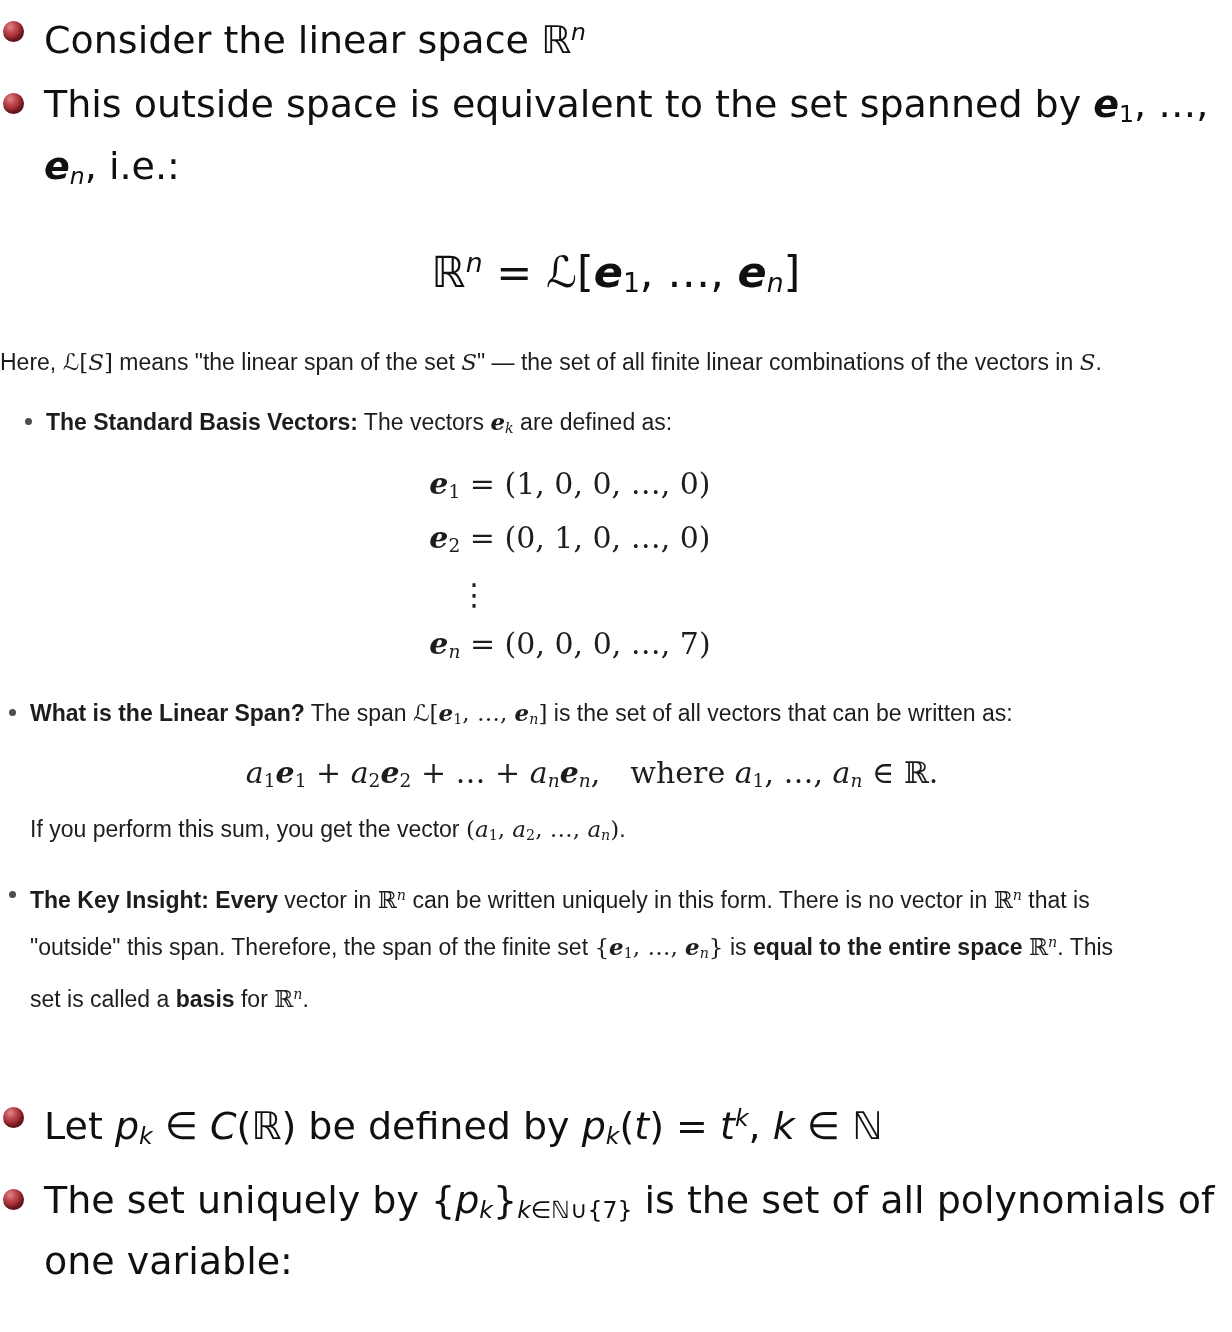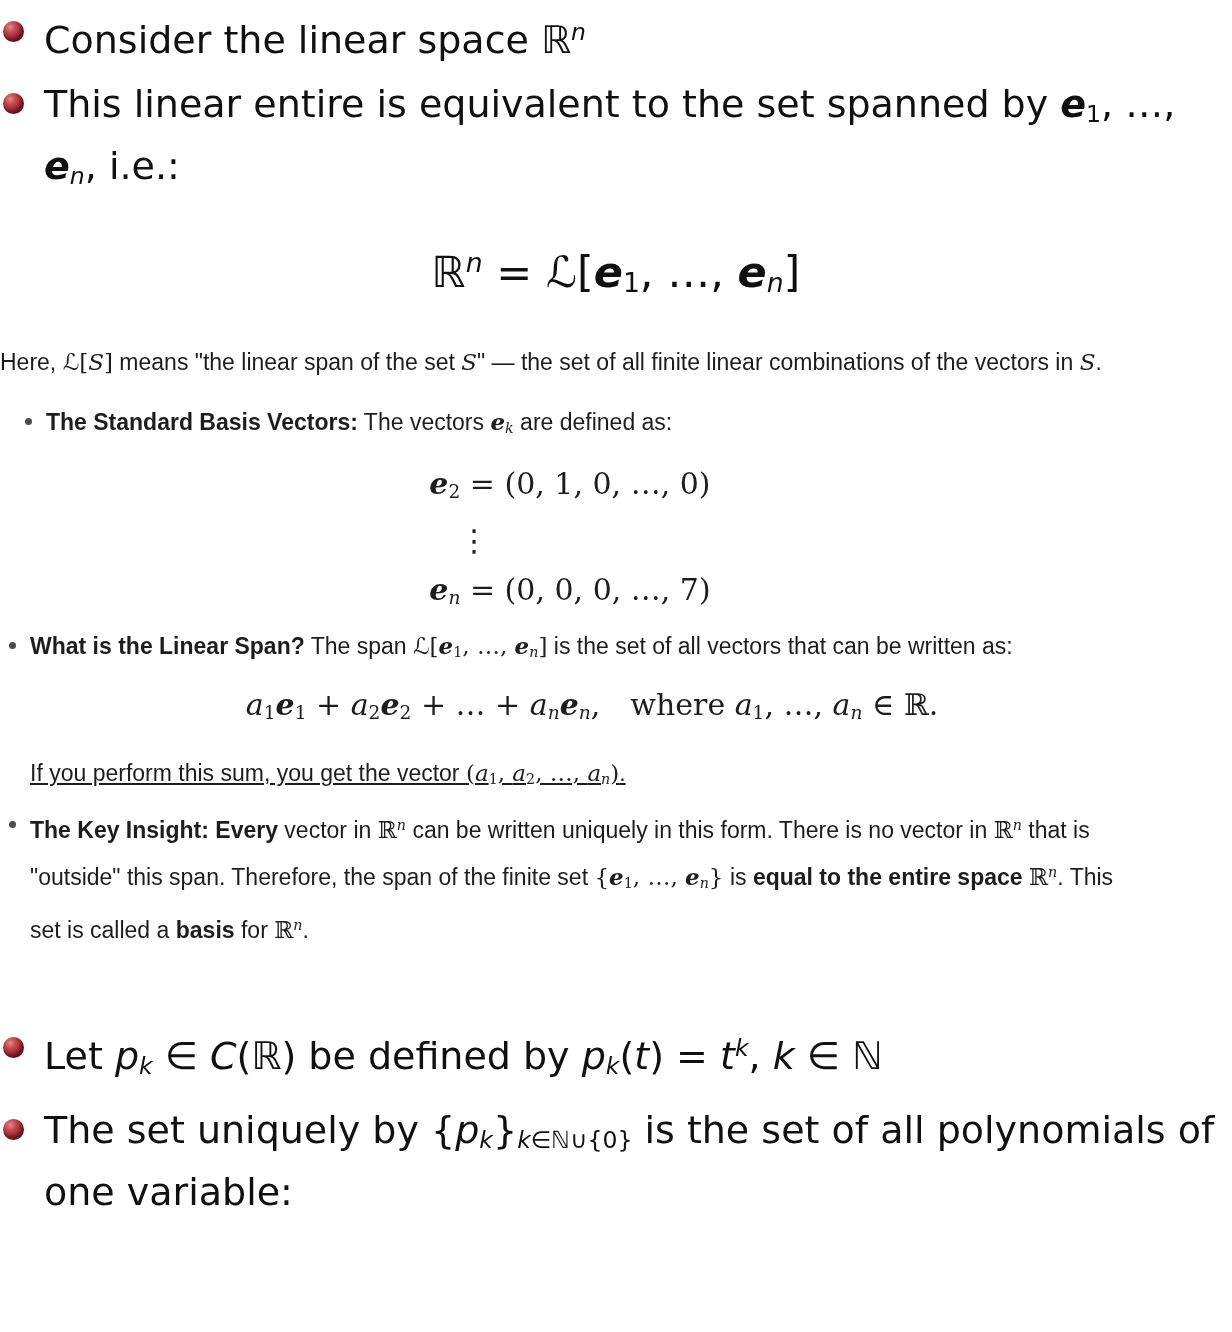--- a/index.html
+++ b/index.html
@@ -16,30 +16,30 @@
   .s-eq{text-align:center;font-size:43px;line-height:44px;margin-top:40px;}
   .slide-top{padding-top:6px;}
   .slide-top .s-row + .s-row{margin-top:12px;}
   .slide-bottom{margin-top:72px;}
   .slide-bottom .s-row + .s-row{margin-top:12px;}
 
   
   .mid{font-family:"Liberation Sans","DejaVu Sans",sans-serif;font-size:23px;line-height:42px;
        color:#1d1d1d;max-width:1140px;margin-top:36px;}
   .m-para{margin:0;}
-  .m-item{display:flex;margin-top:4px;}
+  .m-item{display:flex;margin-top:18px;}
   .m-item-basis{margin-top:18px;padding-left:16px;}
   .mdot{flex:0 0 auto;width:7px;height:7px;border-radius:50%;background:#4d4d4d;margin:17px 14px 0 9px;}
   .eqalign-wrap{text-align:center;margin-top:12px;}
   .eqalign{display:inline-block;text-align:left;font-family:"DejaVu Serif","DejaVu Sans",serif;
            font-size:30px;line-height:46px;}
   .vdots{padding-left:30px;font-family:"DejaVu Sans",sans-serif;line-height:52px;}
   .m-eq{font-family:"DejaVu Serif","DejaVu Sans",serif;font-size:30px;text-align:center;
         line-height:46px;margin-top:10px;padding-left:44px;}
-  .m-para-sum{margin-top:16px;margin-left:30px;text-decoration:underline;}
+  .m-para-sum{margin-top:4px;margin-left:30px;}
 
   
   .sg-i{font-style:italic;}
   .sg-b{font-weight:700;}
   .sg-bi{font-weight:700;font-style:italic;}
   .sg-m{font-family:"DejaVu Serif","DejaVu Sans",serif;}
   .sg-bb{}
   .sg-sub{font-size:62%;vertical-align:-0.2em;}
   .sg-sup{font-size:62%;vertical-align:0.55em;}
 </style>
@@ -48,35 +48,36 @@
 
 <div class="page">
 
   <section class="slide slide-top">
     <div class="s-row">
       <span class="ball"></span>
       <div class="s-text"><span>Consider the linear space </span><span class="sg-bb">ℝ</span><span class="sg-sup sg-i">n</span></div>
     </div>
     <div class="s-row">
       <span class="ball"></span>
-      <div class="s-text"><span>This linear entire is equivalent to the set spanned by </span><span class="sg-bi">e</span><span class="sg-sub">1</span><span>, …, </span><span class="sg-bi">e</span><span class="sg-sub sg-i">n</span><span>, i.e.:</span></div>
+      <div class="s-text"><span>This outside space is equivalent to the set spanned by </span><span class="sg-bi">e</span><span class="sg-sub">1</span><span>, …, </span><span class="sg-bi">e</span><span class="sg-sub sg-i">n</span><span>, i.e.:</span></div>
     </div>
     <div class="s-eq"><span class="sg-bb">ℝ</span><span class="sg-sup sg-i">n</span><span> = </span><span>ℒ</span><span>[</span><span class="sg-bi">e</span><span class="sg-sub">1</span><span>, …, </span><span class="sg-bi">e</span><span class="sg-sub sg-i">n</span><span>]</span></div>
   </section>
 
   <section class="mid">
     <p class="m-para"><span>Here, </span><span class="sg-m">ℒ</span><span class="sg-m">[</span><span class="sg-m sg-i">S</span><span class="sg-m">]</span><span> means "the linear span of the set </span><span class="sg-m sg-i">S</span><span>" — the set of all finite linear combinations of the vectors in </span><span class="sg-m sg-i">S</span><span>.</span></p>
 
     <div class="m-item m-item-basis">
       <span class="mdot"></span>
       <div><span class="sg-b">The Standard Basis Vectors:</span><span> The vectors </span><span class="sg-m sg-bi">e</span><span class="sg-m sg-i sg-sub">k</span><span> are defined as:</span></div>
     </div>
 
     <div class="eqalign-wrap">
       <div class="eqalign">
+        <div class="eqrow"><span class="sg-bi">e</span><span class="sg-sub">1</span><span> = (1, 0, 0, …, 0)</span></div>
         <div class="eqrow"><span class="sg-bi">e</span><span class="sg-sub">2</span><span> = (0, 1, 0, …, 0)</span></div>
         <div class="eqrow vdots">⋮</div>
         <div class="eqrow"><span class="sg-bi">e</span><span class="sg-i sg-sub">n</span><span> = (0, 0, 0, …, 7)</span></div>
       </div>
     </div>
 
     <div class="m-item">
       <span class="mdot"></span>
       <div><span class="sg-b">What is the Linear Span?</span><span> The span </span><span class="sg-m">ℒ</span><span class="sg-m">[</span><span class="sg-m sg-bi">e</span><span class="sg-m sg-sub">1</span><span class="sg-m">, …, </span><span class="sg-m sg-bi">e</span><span class="sg-m sg-i sg-sub">n</span><span class="sg-m">]</span><span> is the set of all vectors that can be written as:</span></div>
     </div>
@@ -91,18 +92,18 @@
     </div>
   </section>
 
   <section class="slide slide-bottom">
     <div class="s-row">
       <span class="ball"></span>
       <div class="s-text"><span>Let </span><span class="sg-i">p</span><span class="sg-i sg-sub">k</span><span> ∈ </span><span class="sg-i">C</span><span>(</span><span class="sg-bb">ℝ</span><span>)</span><span> be defined by </span><span class="sg-i">p</span><span class="sg-i sg-sub">k</span><span>(</span><span class="sg-i">t</span><span>) = </span><span class="sg-i">t</span><span class="sg-i sg-sup">k</span><span>, </span><span class="sg-i">k</span><span> ∈ ℕ</span></div>
     </div>
     <div class="s-row">
       <span class="ball"></span>
-      <div class="s-text"><span>The set uniquely by </span><span>{</span><span class="sg-i">p</span><span class="sg-i sg-sub">k</span><span>}</span><span class="sg-i sg-sub">k</span><span class="sg-sub">∈ℕ∪{0}</span><span> is the set of all polynomials of one variable:</span></div>
+      <div class="s-text"><span>The set uniquely by </span><span>{</span><span class="sg-i">p</span><span class="sg-i sg-sub">k</span><span>}</span><span class="sg-i sg-sub">k</span><span class="sg-sub">∈ℕ∪{7}</span><span> is the set of all polynomials of one variable:</span></div>
     </div>
 
   </section>
 
 </div>
 
 </body></html>

